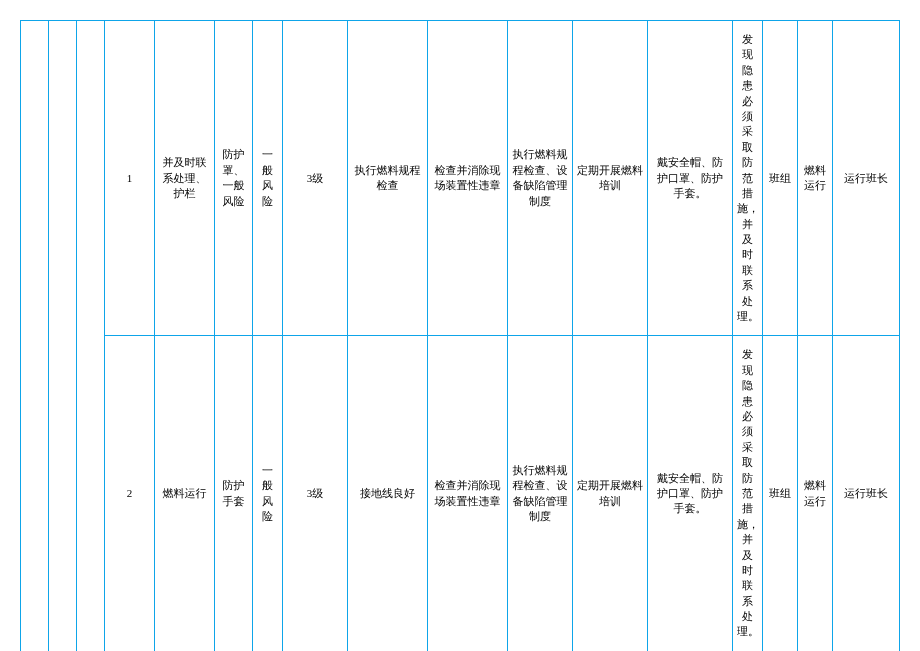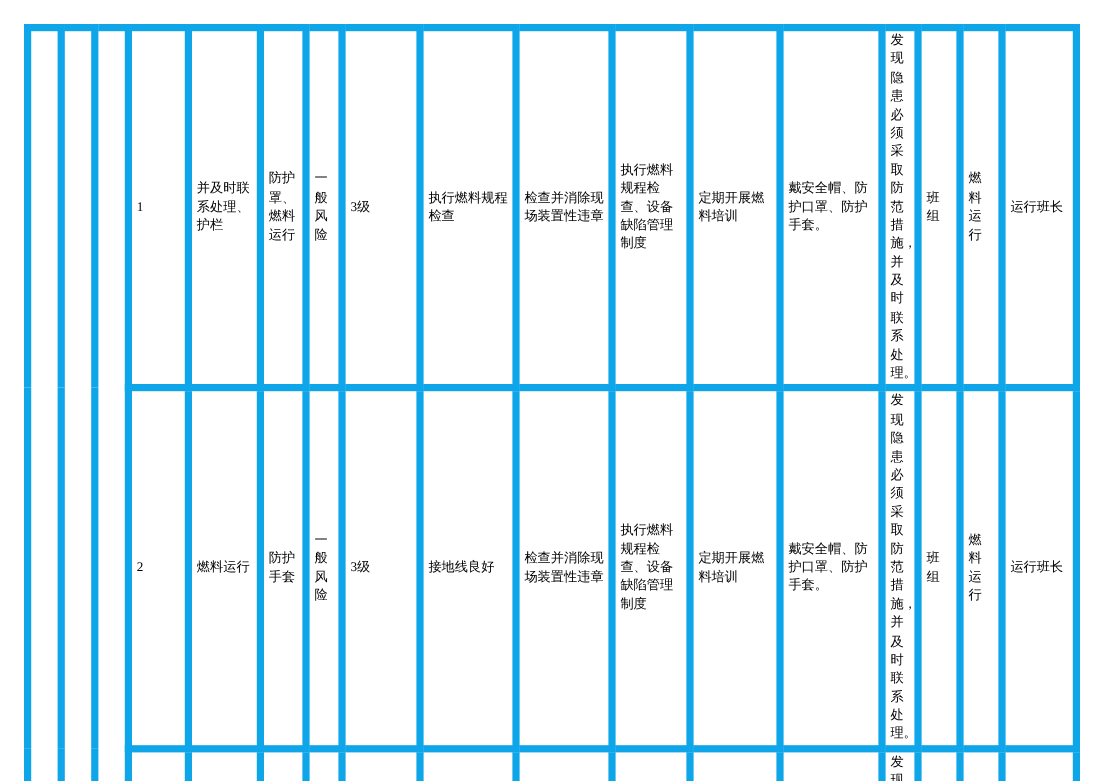--- a/index.html
+++ b/index.html
@@ -13,23 +13,24 @@
       padding: 20px;
       width: 920px;
       min-height: 651px;
     }
     table {
       border-collapse: collapse;
       width: 100%;
       table-layout: fixed;
     }
     td {
-      border: 6px solid #0ea5e9;
-      padding: 1px 4px;
+      border: 1px solid #0ea5e9;
+      padding: 11px 4px;
       vertical-align: middle;
+      text-align: center;
       word-break: break-all;
       line-height: 1.4;
     }
     .col-a { width: 28px; }
     .col-b { width: 28px; }
     .col-c { width: 28px; }
     .col-d { width: 50px; }
     .col-e { width: 60px; }
     .col-f { width: 38px; }
     .col-g { width: 30px; }
@@ -73,21 +74,21 @@
           
         </td>
         <td rowspan="5">
           
         </td>
         <td rowspan="5" style="writing-mode: vertical-rl; text-orientation: mixed; letter-spacing:2px;">
           
         </td>
         <td>1</td>
         <td>并及时联系处理、护栏</td>
-        <td>防护罩、燃料运行</td>
+        <td>防护罩、一般风险</td>
         <td>一般风险</td>
         <td>3级</td>
         <td>执行燃料规程检查</td>
         <td>检查并消除现场装置性违章</td>
         <td>执行燃料规程检查、设备缺陷管理制度</td>
         <td>定期开展燃料培训</td>
         <td>戴安全帽、防护口罩、防护手套。</td>
         <td>发现隐患必须采取防范措施，并及时联系处理。</td>
         <td>班组</td>
         <td>燃料运行</td>

